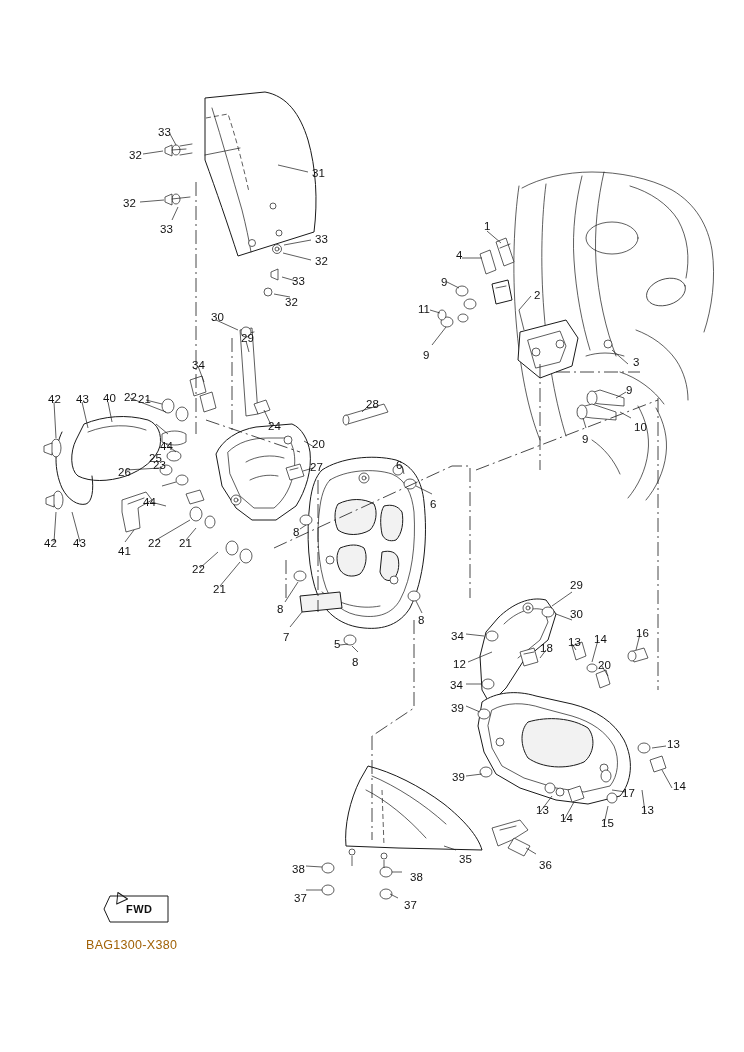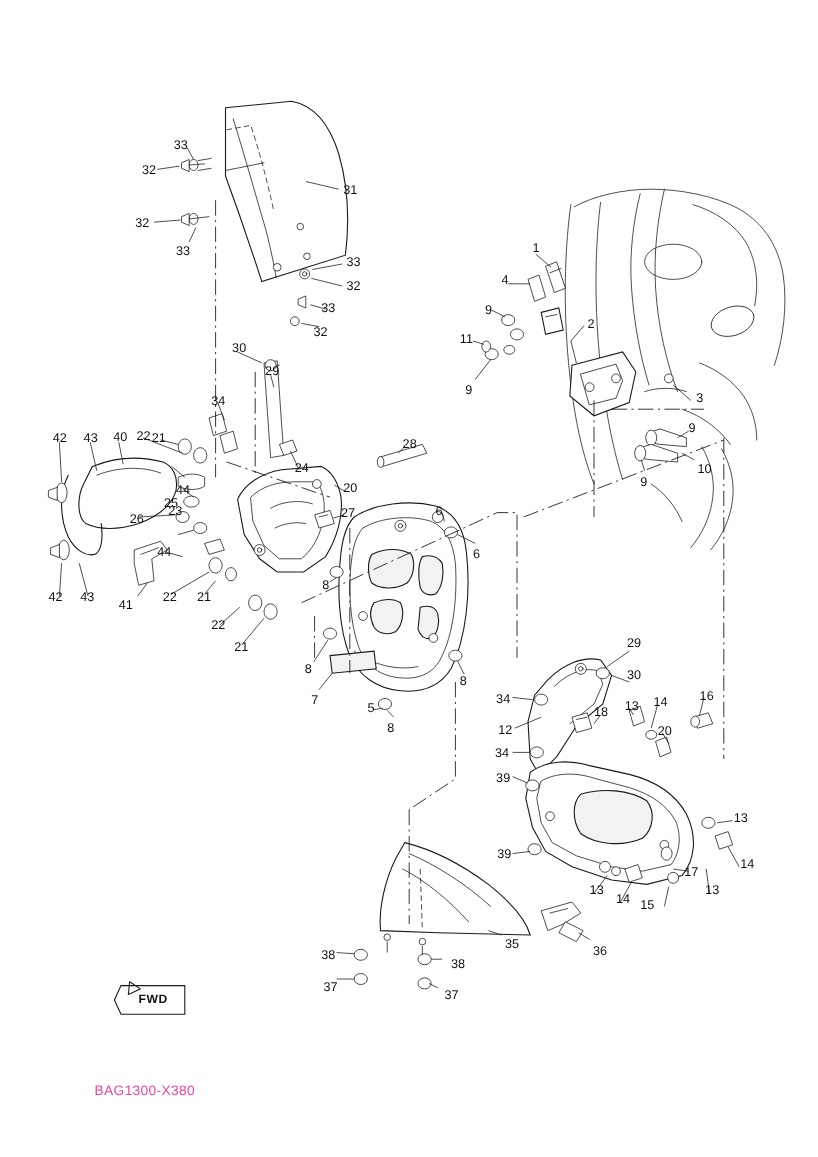--- a/index.html
+++ b/index.html
@@ -34,23 +34,22 @@
     line-height: 1;
     color: #111111;
     white-space: nowrap;
     user-select: none;
   }
   .part-code {
     position: absolute;
     font-family: "Liberation Sans", sans-serif;
     font-size: 12.5px;
     letter-spacing: 0.3px;
-    color: #ec4899;
+    color: #a16207;
     white-space: nowrap;
-    margin-top: 46px;
   }
   .fwd-label {
     position: absolute;
     font-family: "Liberation Sans", sans-serif;
     font-size: 11px;
     font-weight: bold;
     letter-spacing: 0.5px;
     color: #111111;
   }
 </style>
@@ -451,21 +450,21 @@
   <div class="callout" style="left:160px; top:441px;">44</div>
   <div class="callout" style="left:312px; top:439px;">20</div>
   <div class="callout" style="left:118px; top:467px;">26</div>
   <div class="callout" style="left:153px; top:460px;">23</div>
   <div class="callout" style="left:310px; top:462px;">27</div>
   <div class="callout" style="left:396px; top:460px;">6</div>
   <div class="callout" style="left:430px; top:499px;">6</div>
   <div class="callout" style="left:143px; top:497px;">44</div>
   <div class="callout" style="left:148px; top:538px;">22</div>
   <div class="callout" style="left:179px; top:538px;">21</div>
-  <div class="callout" style="left:108px; top:546px;">41</div>
+  <div class="callout" style="left:118px; top:546px;">41</div>
   <div class="callout" style="left:44px; top:538px;">42</div>
   <div class="callout" style="left:73px; top:538px;">43</div>
   <div class="callout" style="left:293px; top:527px;">8</div>
   <div class="callout" style="left:192px; top:564px;">22</div>
   <div class="callout" style="left:213px; top:584px;">21</div>
   <div class="callout" style="left:277px; top:604px;">8</div>
   <div class="callout" style="left:283px; top:632px;">7</div>
   <div class="callout" style="left:334px; top:639px;">5</div>
   <div class="callout" style="left:352px; top:657px;">8</div>
   <div class="callout" style="left:418px; top:615px;">8</div>
@@ -480,21 +479,21 @@
   <div class="callout" style="left:453px; top:659px;">12</div>
   <div class="callout" style="left:598px; top:660px;">20</div>
   <div class="callout" style="left:450px; top:680px;">34</div>
   <div class="callout" style="left:451px; top:703px;">39</div>
   <div class="callout" style="left:667px; top:739px;">13</div>
   <div class="callout" style="left:622px; top:788px;">17</div>
   <div class="callout" style="left:673px; top:781px;">14</div>
   <div class="callout" style="left:452px; top:772px;">39</div>
   <div class="callout" style="left:536px; top:805px;">13</div>
   <div class="callout" style="left:560px; top:813px;">14</div>
-  <div class="callout" style="left:582px; top:818px;">15</div>
+  <div class="callout" style="left:601px; top:818px;">15</div>
   <div class="callout" style="left:641px; top:805px;">13</div>
 
   <div class="callout" style="left:459px; top:854px;">35</div>
   <div class="callout" style="left:539px; top:860px;">36</div>
   <div class="callout" style="left:292px; top:864px;">38</div>
   <div class="callout" style="left:410px; top:872px;">38</div>
   <div class="callout" style="left:294px; top:893px;">37</div>
   <div class="callout" style="left:404px; top:900px;">37</div>
 
   <div class="fwd-label" style="left:126px; top:903px;">FWD</div>

